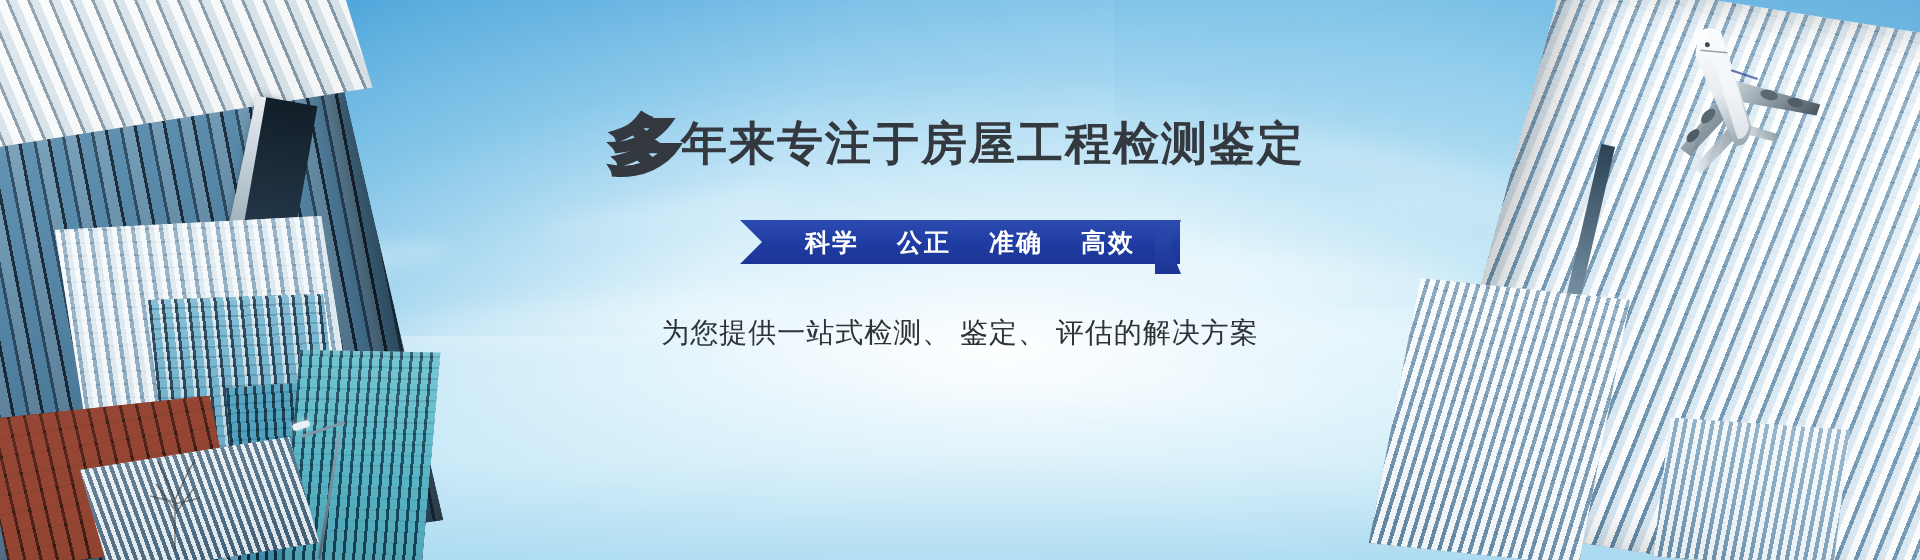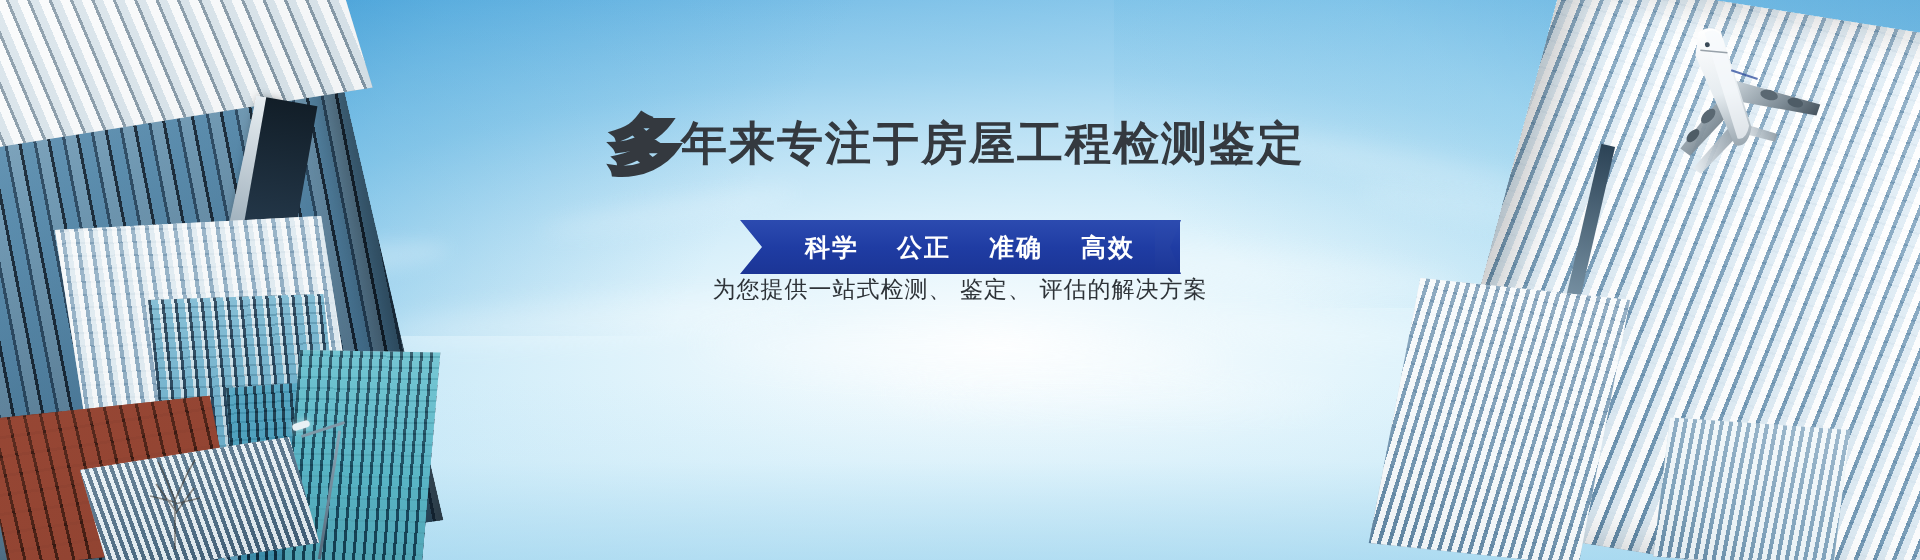--- a/index.html
+++ b/index.html
@@ -273,21 +273,21 @@
   .headline-text{
     font-size:46px;line-height:1;font-weight:700;
     color:#34393f;
     letter-spacing:2px;
     white-space:nowrap;
   }
 
   .ribbon-wrap{
     margin-top:44px;
     position:relative;
-    width:440px;height:54px;
+    width:440px;height:44px;
   }
   .ribbon{
     position:absolute;inset:0;
     background:linear-gradient(180deg,#2c4bb0 0%,#1f3ca3 52%,#1b3596 100%);
     clip-path:polygon(0 0, 100% 0, 100% 100%, 0 100%, 5.0% 50%);
   }
   .ribbon-right-notch{
     position:absolute;right:-1px;top:0;width:26px;height:54px;
     background:linear-gradient(180deg,#2c4bb0,#1b3596);
     clip-path:polygon(0 0, 100% 0, 58% 50%, 100% 100%, 0 100%);
@@ -296,21 +296,22 @@
     position:absolute;inset:0;
     display:flex;align-items:center;justify-content:center;gap:38px;
     padding-left:20px;
   }
   .ribbon-item{
     color:#ffffff;font-size:25px;font-weight:600;letter-spacing:2px;
     white-space:nowrap;
   }
 
   .subtitle{
-    font-size:23px;font-weight:500;color:#2e3338;
+    margin-top:50px;
+    font-size:28px;font-weight:500;color:#2e3338;
     letter-spacing:1px;white-space:nowrap;
   }
 </style>
 </head>
 <body>
 
 <div id="stage">
 
   <div class="sky-base"></div>
   <div class="sky-left-deep"></div>

